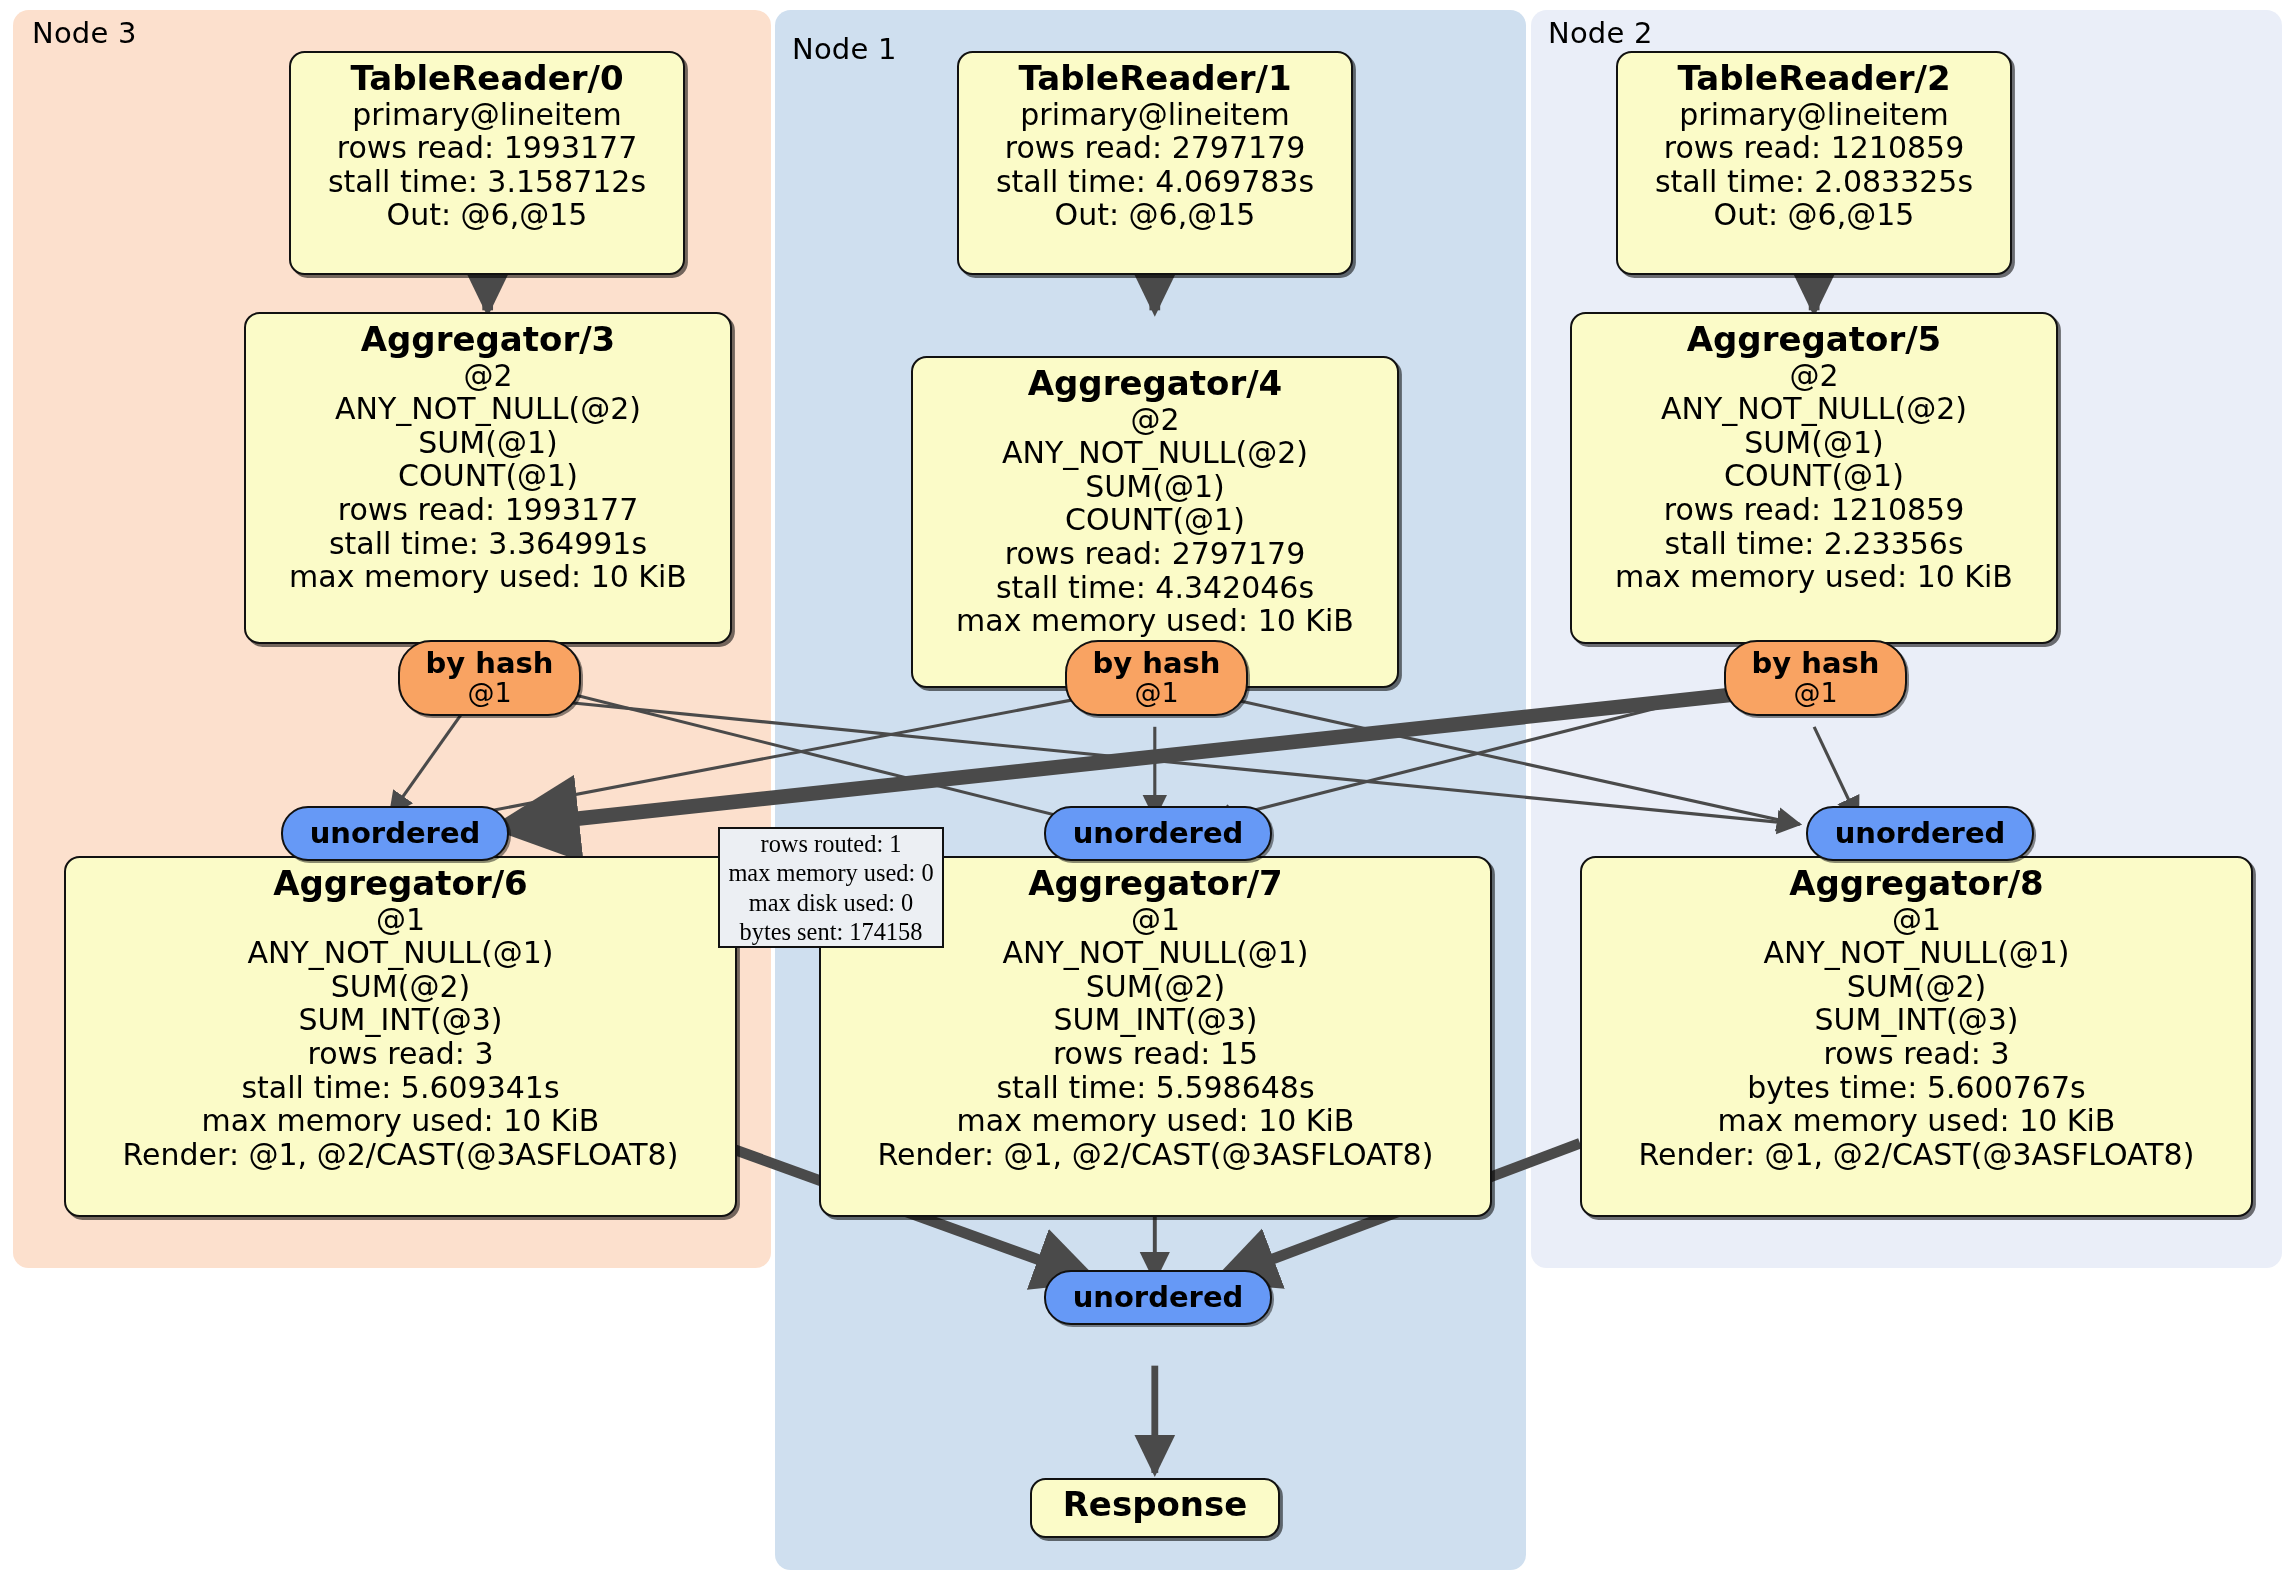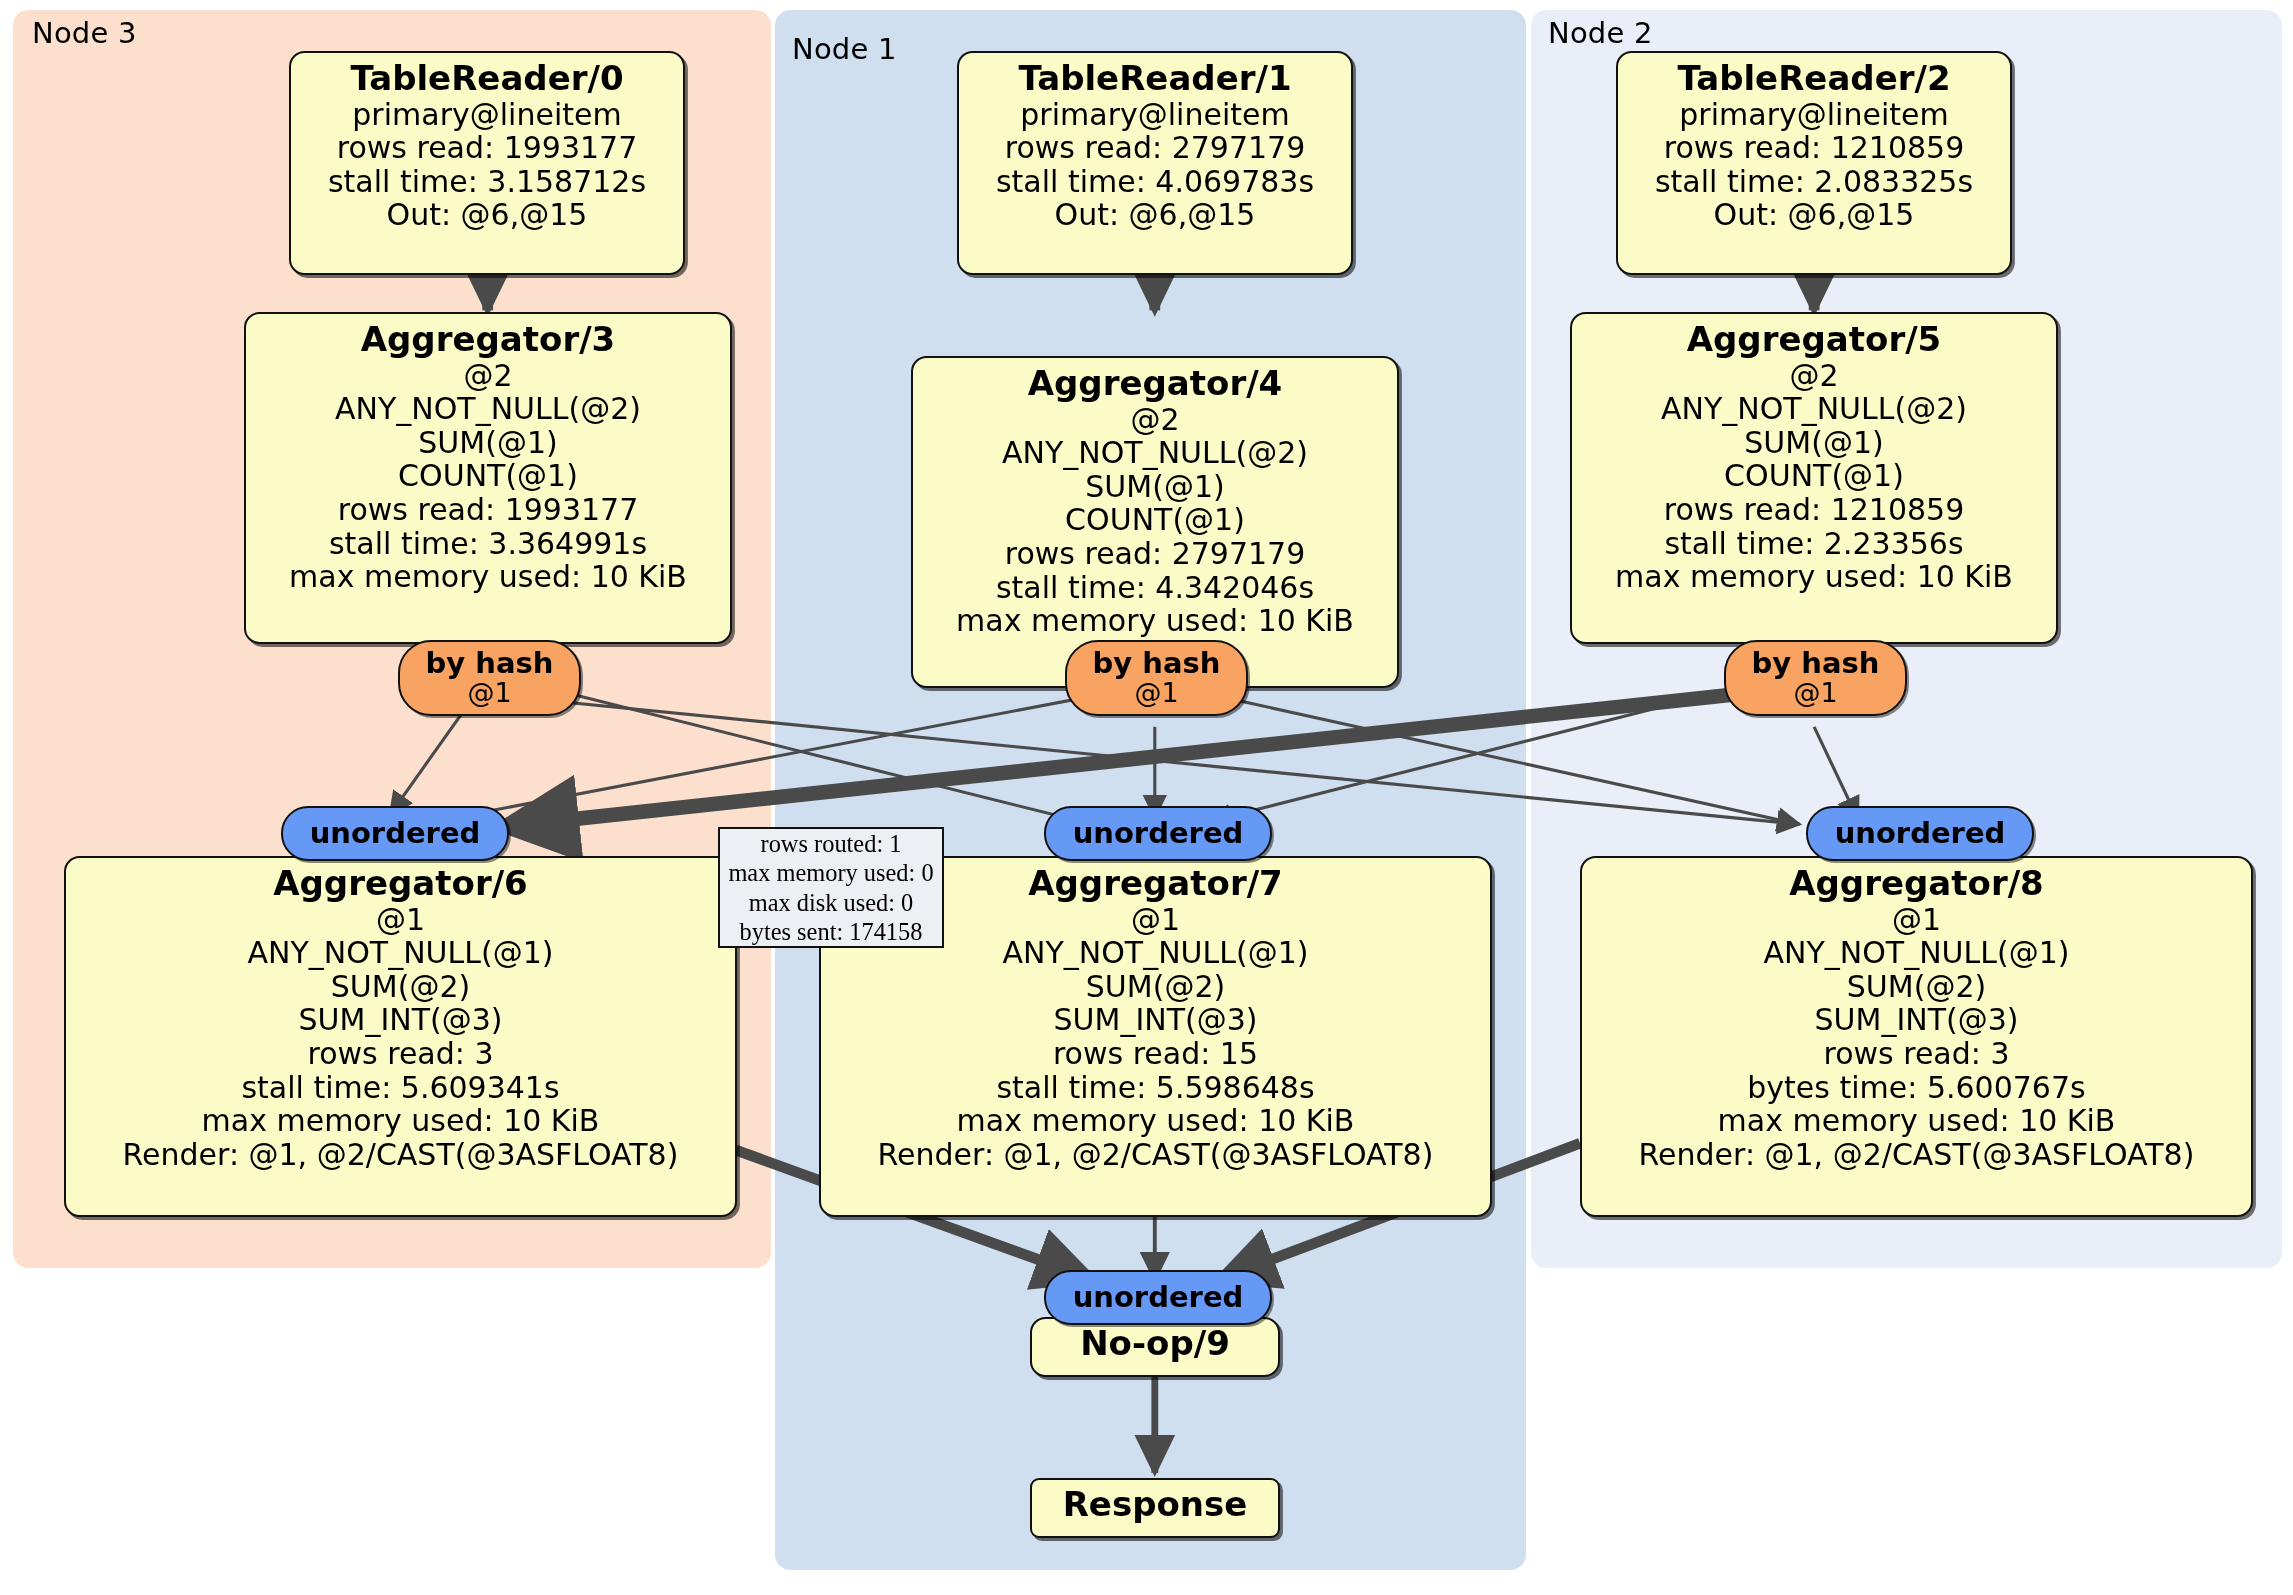--- a/index.html
+++ b/index.html
@@ -186,25 +186,22 @@
     <div class="ln">@1</div>
     <div class="ln">ANY_NOT_NULL(@1)</div>
     <div class="ln">SUM(@2)</div>
     <div class="ln">SUM_INT(@3)</div>
     <div class="ln">rows read: 3</div>
     <div class="ln">bytes time: 5.600767s</div>
     <div class="ln">max memory used: 10 KiB</div>
     <div class="ln">Render: @1, @2/CAST(@3ASFLOAT8)</div>
   </div>
 
-  <div class="proc" style="left:1030px;top:1317px;width:250px;height:60px;justify-content:center;padding-top:0;">
-    <div class="ttl">No-op/9</div>
-  </div>
-
-  <div class="proc" style="left:1030px;top:1478px;width:250px;height:60px;justify-content:center;padding-top:0;border-radius:9px;">
+
+  <div class="proc" style="left:1030px;top:1478px;width:250px;height:60px;justify-content:center;padding-top:0;">
     <div class="ttl">Response</div>
   </div>
 
   <div class="router" style="left:398px;top:640px;width:179px;height:72px;">
     <div class="rt">by hash</div>
     <div class="rs">@1</div>
   </div>
 
   <div class="router" style="left:1065px;top:640px;width:179px;height:72px;">
     <div class="rt">by hash</div>

